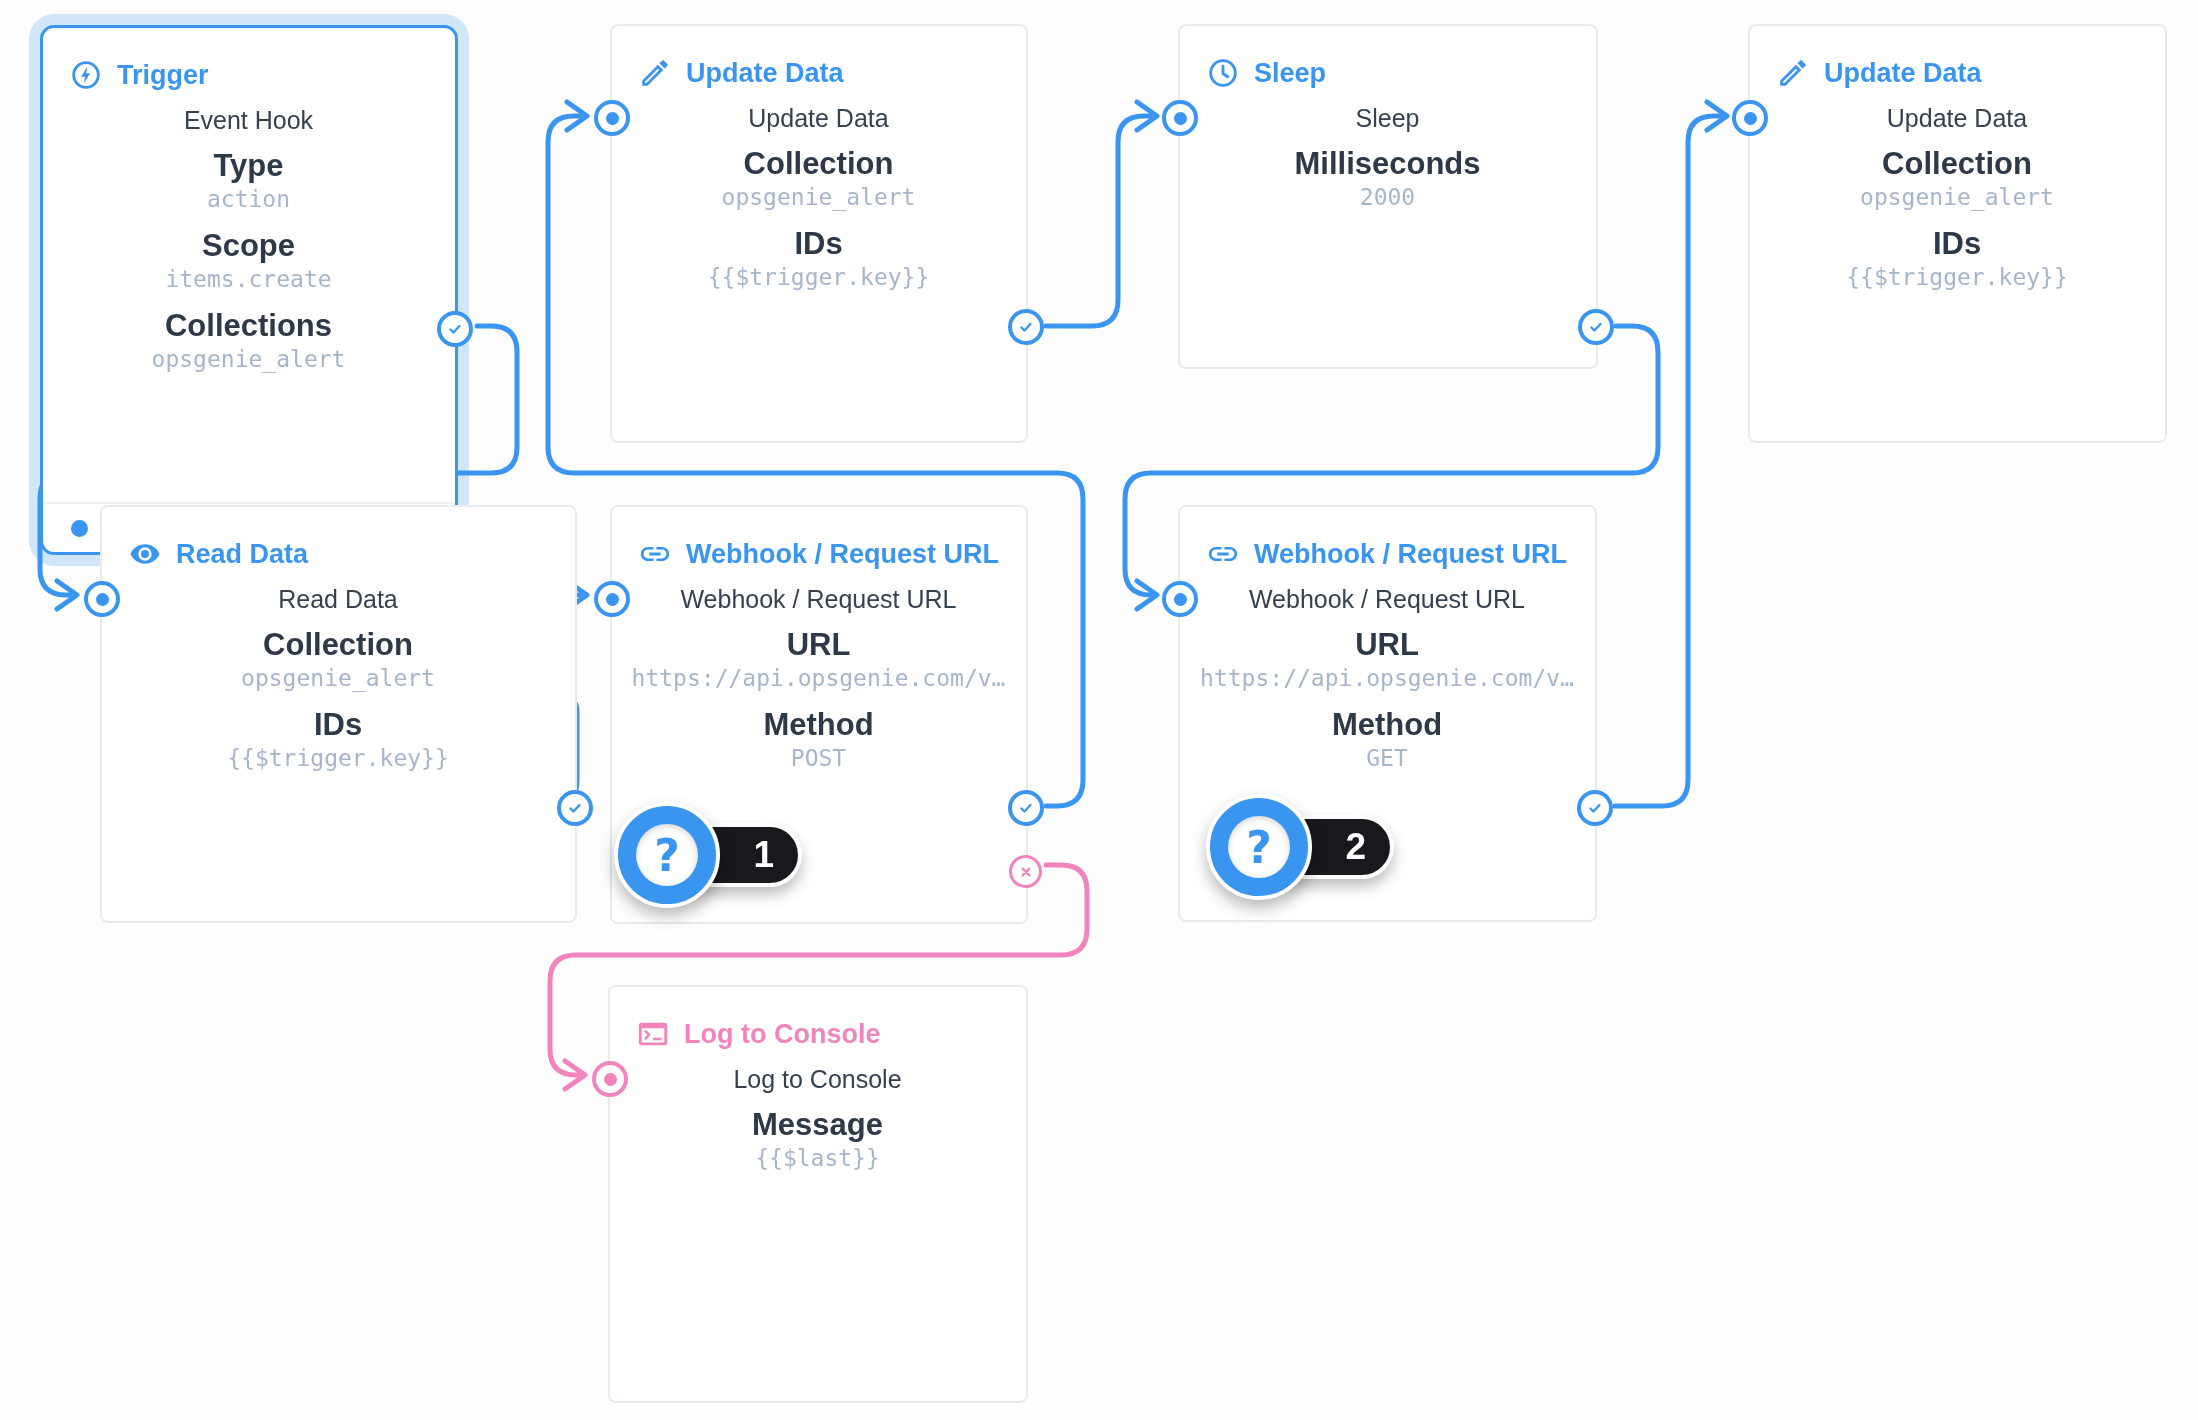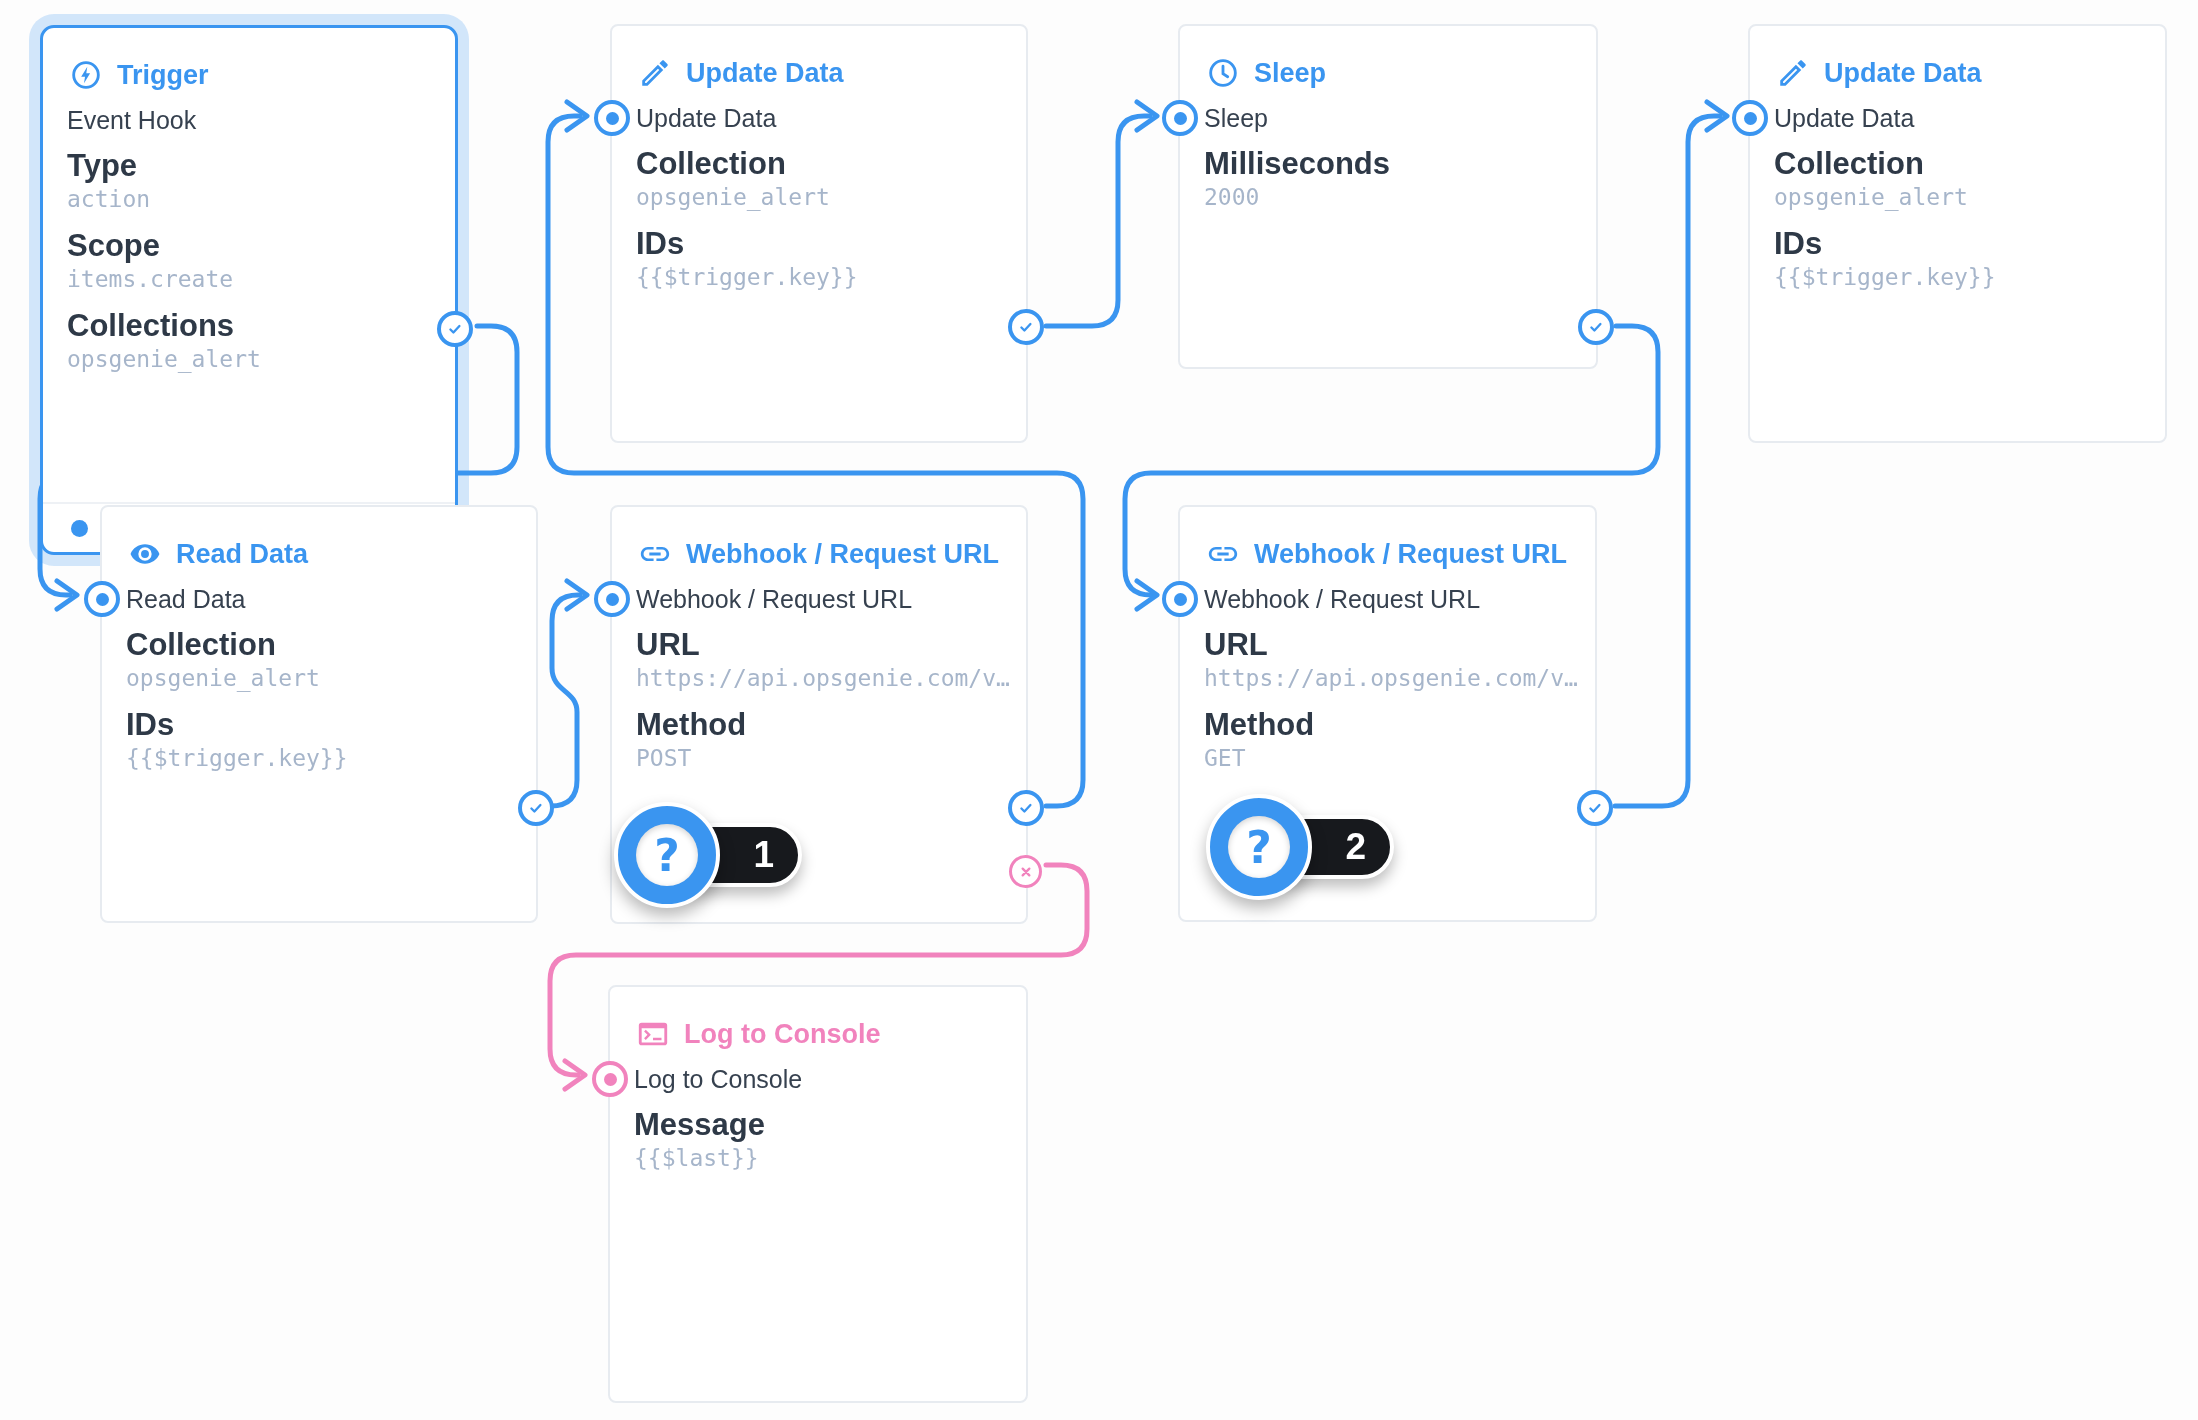--- a/index.html
+++ b/index.html
@@ -20,21 +20,21 @@
   .wire.pink{stroke:var(--pink);}
   .arrow{fill:none;stroke:var(--blue);stroke-width:5;stroke-linecap:round;stroke-linejoin:round;}
   .arrow.pink{stroke:var(--pink);}
 
   .node{position:absolute;z-index:3;background:#fff;border:2px solid var(--border);border-radius:8px;}
   .node.selected{border:3px solid var(--blue);border-radius:14px;box-shadow:0 0 0 11px var(--halo);}
   .node-header{position:absolute;left:26px;top:28px;display:flex;align-items:center;gap:14px;height:38px;}
   .nicon{width:34px;height:34px;flex:0 0 34px;}
   .node-title{font-size:27px;font-weight:700;color:var(--blue);white-space:nowrap;}
   .node.pink-node .node-title{color:var(--pink);}
-  .node-body{position:absolute;left:24px;right:12px;top:76px;}
+  .node-body{position:absolute;left:11px;right:12px;top:76px;text-align:center;}
   .node-name{font-size:25px;line-height:32px;color:var(--ink2);margin-bottom:11px;white-space:nowrap;}
   .field{margin-top:14px;}
   .field-label{font-size:31px;line-height:32px;font-weight:700;color:var(--ink);}
   .field-value{font-size:23px;line-height:34px;font-family:"DejaVu Sans Mono","Liberation Mono",monospace;color:var(--muted);white-space:nowrap;overflow:hidden;}
   .node-footer{position:absolute;left:0;right:0;bottom:0;height:50px;border-top:2px solid var(--divider);display:flex;align-items:center;gap:14px;padding-left:28px;}
   .status-dot{width:17px;height:17px;border-radius:50%;background:var(--blue);}
   .status-label{font-size:25px;color:var(--ink2);}
 
   .port{position:absolute;width:36px;height:36px;border-radius:50%;background:#fff;border:4px solid var(--blue);display:flex;align-items:center;justify-content:center;z-index:4;}
   .port.in{left:-18px;top:74px;}
@@ -175,21 +175,21 @@
         <div class="field-value">opsgenie_alert</div>
       </div>
       <div class="field">
         <div class="field-label">IDs</div>
         <div class="field-value">{{$trigger.key}}</div>
       </div>
     </div>
     <div class="port in"></div>
   </div>
 
-  <div class="node" style="left:100px;top:505px;width:438px;height:418px;">
+  <div class="node" style="left:100px;top:505px;width:477px;height:418px;">
     <div class="node-header">
       <svg class="nicon" viewBox="0 0 24 24">
         <path fill="#3a95f0" d="M12 5.2c-4.6 0-8.6 2.7-10.2 6.8 1.6 4.1 5.6 6.8 10.2 6.8s8.6-2.7 10.2-6.8C20.6 7.9 16.6 5.2 12 5.2zm0 11.5a4.7 4.7 0 1 1 0-9.4 4.7 4.7 0 0 1 0 9.4zm0-7.5a2.8 2.8 0 1 0 0 5.6 2.8 2.8 0 0 0 0-5.6z"></path>
       </svg>
       <span class="node-title">Read Data</span>
     </div>
     <div class="node-body">
       <div class="node-name">Read Data</div>
       <div class="field">
         <div class="field-label">Collection</div>

